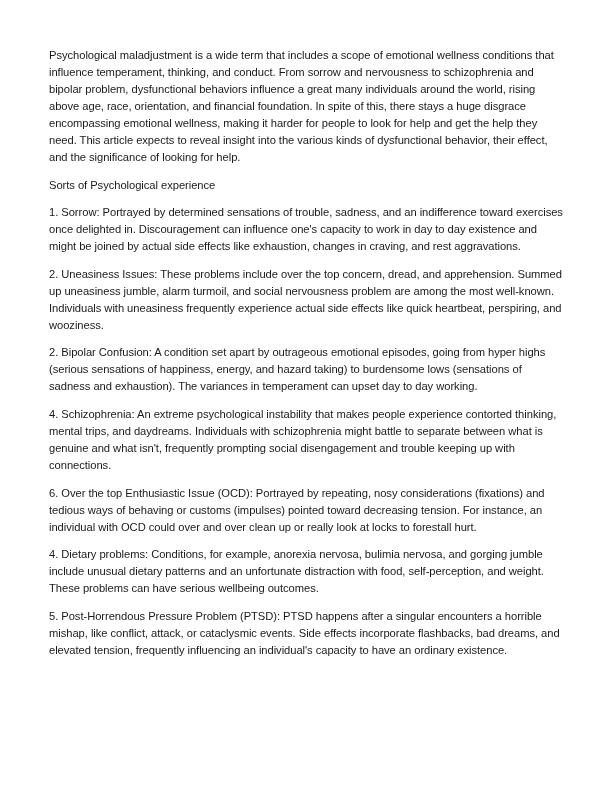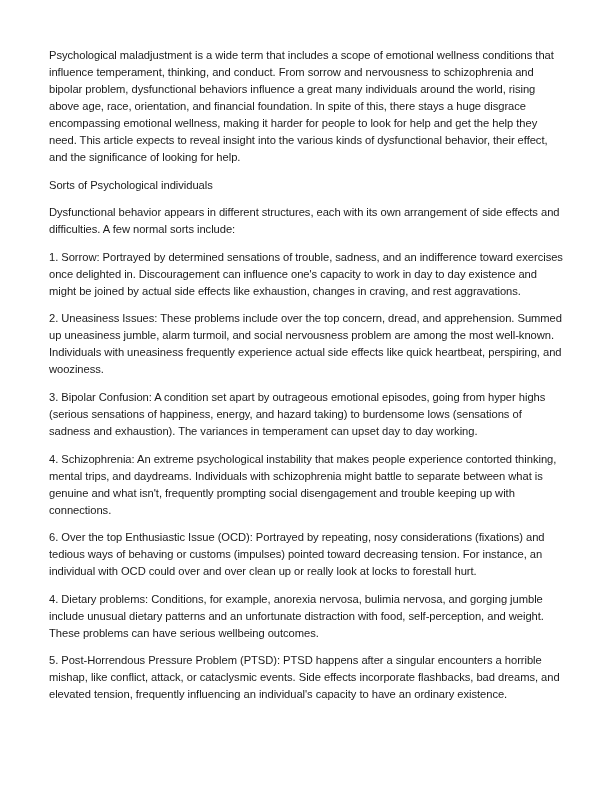--- a/index.html
+++ b/index.html
@@ -16,22 +16,21 @@
       letter-spacing: -0.05px;
     }
     .para { margin: 0 0 10.6px 0; }
     .heading { margin: 0 0 10.6px 0; }
   </style>
 </head>
 <body>
 
 <div class="page">
   <p class="para">Psychological maladjustment is a wide term that includes a scope of emotional wellness conditions that influence temperament, thinking, and conduct. From sorrow and nervousness to schizophrenia and bipolar problem, dysfunctional behaviors influence a great many individuals around the world, rising above age, race, orientation, and financial foundation. In spite of this, there stays a huge disgrace encompassing emotional wellness, making it harder for people to look for help and get the help they need. This article expects to reveal insight into the various kinds of dysfunctional behavior, their effect, and the significance of looking for help.</p>
-  <p class="heading">Sorts of Psychological individuals</p>
-  <p class="para">Dysfunctional behavior appears in different structures, each with its own arrangement of side effects and difficulties. A few normal sorts include:</p>
+  <p class="heading">Sorts of Psychological experience</p>
   <p class="para">1. Sorrow: Portrayed by determined sensations of trouble, sadness, and an indifference toward exercises once delighted in. Discouragement can influence one's capacity to work in day to day existence and might be joined by actual side effects like exhaustion, changes in craving, and rest aggravations.</p>
   <p class="para">2. Uneasiness Issues: These problems include over the top concern, dread, and apprehension. Summed up uneasiness jumble, alarm turmoil, and social nervousness problem are among the most well-known. Individuals with uneasiness frequently experience actual side effects like quick heartbeat, perspiring, and wooziness.</p>
-  <p class="para">3. Bipolar Confusion: A condition set apart by outrageous emotional episodes, going from hyper highs (serious sensations of happiness, energy, and hazard taking) to burdensome lows (sensations of sadness and exhaustion). The variances in temperament can upset day to day working.</p>
+  <p class="para">2. Bipolar Confusion: A condition set apart by outrageous emotional episodes, going from hyper highs (serious sensations of happiness, energy, and hazard taking) to burdensome lows (sensations of sadness and exhaustion). The variances in temperament can upset day to day working.</p>
   <p class="para">4. Schizophrenia: An extreme psychological instability that makes people experience contorted thinking, mental trips, and daydreams. Individuals with schizophrenia might battle to separate between what is genuine and what isn't, frequently prompting social disengagement and trouble keeping up with connections.</p>
   <p class="para">6. Over the top Enthusiastic Issue (OCD): Portrayed by repeating, nosy considerations (fixations) and tedious ways of behaving or customs (impulses) pointed toward decreasing tension. For instance, an individual with OCD could over and over clean up or really look at locks to forestall hurt.</p>
   <p class="para">4. Dietary problems: Conditions, for example, anorexia nervosa, bulimia nervosa, and gorging jumble include unusual dietary patterns and an unfortunate distraction with food, self-perception, and weight. These problems can have serious wellbeing outcomes.</p>
   <p class="para">5. Post-Horrendous Pressure Problem (PTSD): PTSD happens after a singular encounters a horrible mishap, like conflict, attack, or cataclysmic events. Side effects incorporate flashbacks, bad dreams, and elevated tension, frequently influencing an individual's capacity to have an ordinary existence.</p>
 </div>
 
 </body></html>

